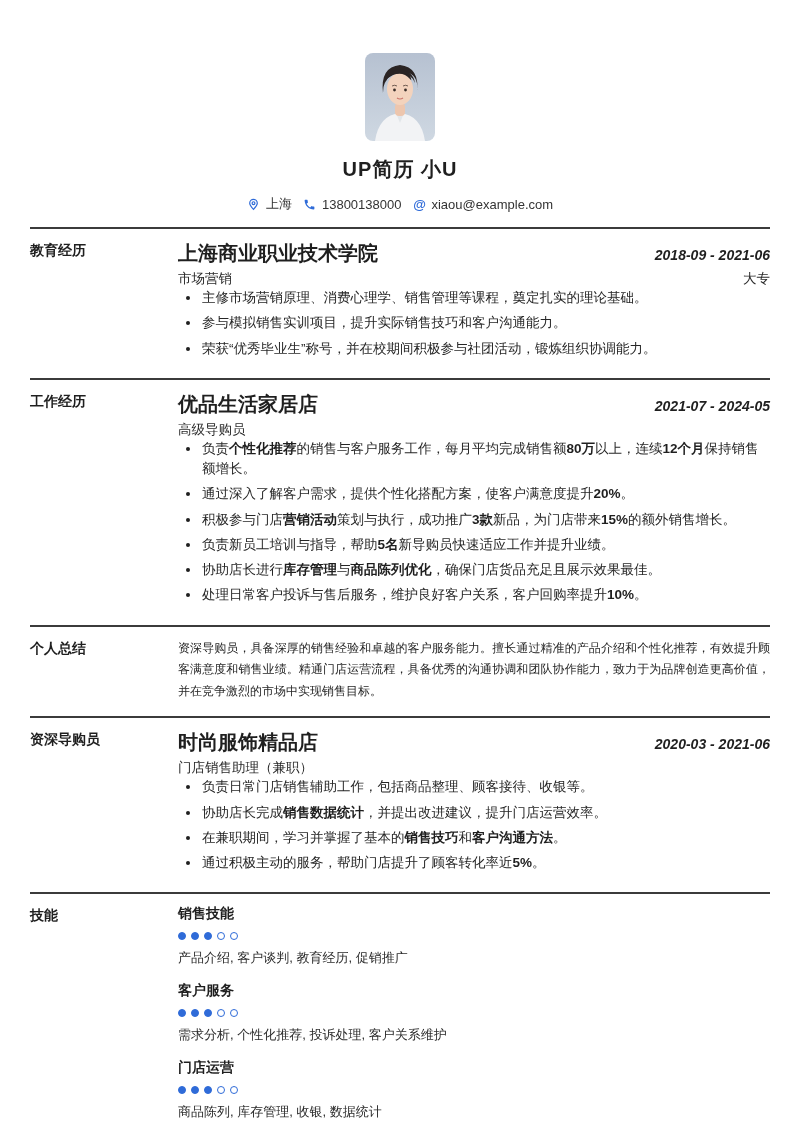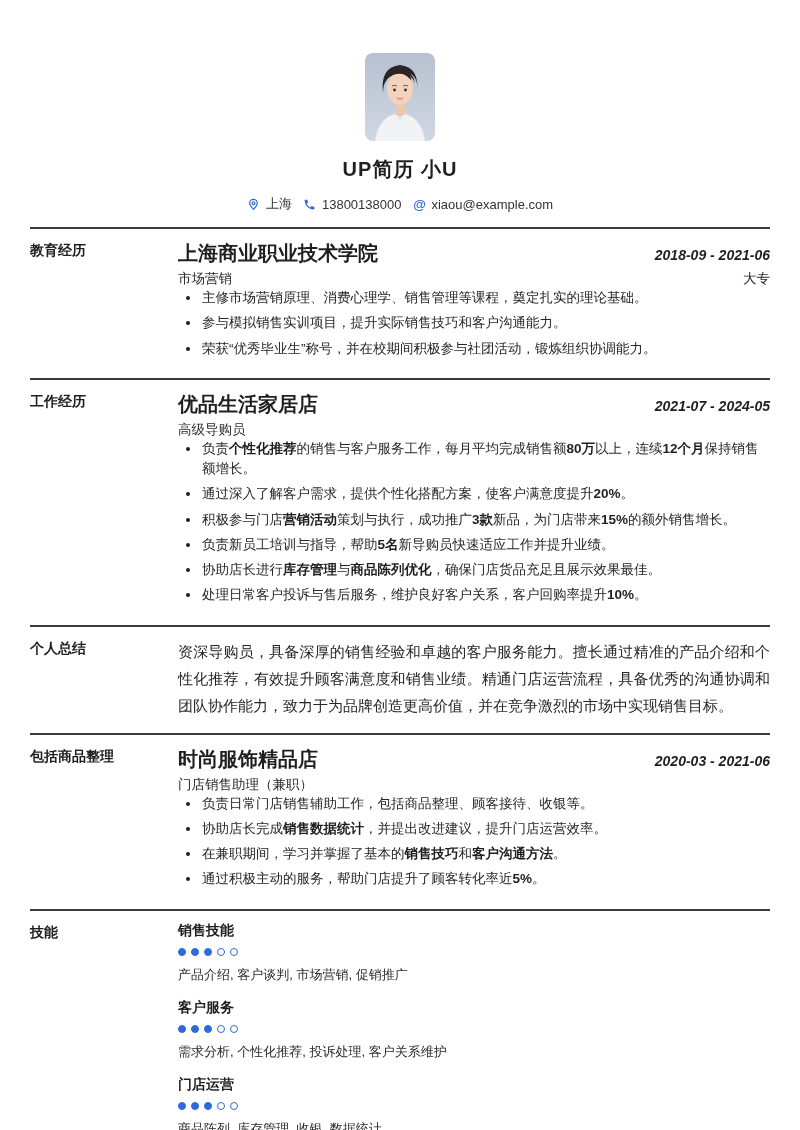--- a/index.html
+++ b/index.html
@@ -27,21 +27,21 @@
   .entry-title { font-size:20px; font-weight:bold; color:#1f1f1f; }
   .entry-date { font-size:14px; font-weight:bold; color:#1f1f1f; white-space:nowrap;font-style:italic; }
   .entry-sub { font-size:13.5px; color:#2b2b2b; margin-top:3px; }
   .entry-sub-right { font-size:13.5px; color:#2b2b2b; }
 
   ul.bullets { list-style:none; }
   ul.bullets li { display:flex; font-size:13.5px; line-height:1.5; margin-bottom:5px; color:#262626; }
   .bdot { flex:0 0 auto; width:4px; height:4px; border-radius:50%; background:#1f1f1f; margin:8px 12px 0 8px; }
   .btext b { font-weight:bold; color:#1f1f1f; }
 
-  .summary-text { font-size:15px; line-height:1.8; color:#262626; text-align:justify; }
+  .summary-text { font-size:12px; line-height:1.8; color:#262626; text-align:justify; }
 
   
   .skill { margin-bottom:15px; }
   .skill:last-child { margin-bottom:4px; }
   .skill-name { font-size:14px; font-weight:bold; color:#1f1f1f; }
   .skill-dots { margin-top:8px; display:flex; gap:5px; align-items:center; height:9px; }
   .dot { width:8px; height:8px; border-radius:50%; border:1.5px solid #2f6bd8; background:#fff; }
   .dot.filled { background:#2f6bd8; }
   .skill-detail { margin-top:9px; font-size:13px; color:#2b2b2b; }
 </style>
@@ -172,21 +172,21 @@
   </div>
 
   <div class="section">
     <div class="sec-label">个人总结</div>
     <div class="sec-body">
       <div class="summary-text">资深导购员，具备深厚的销售经验和卓越的客户服务能力。擅长通过精准的产品介绍和个性化推荐，有效提升顾客满意度和销售业绩。精通门店运营流程，具备优秀的沟通协调和团队协作能力，致力于为品牌创造更高价值，并在竞争激烈的市场中实现销售目标。</div>
     </div>
   </div>
 
   <div class="section">
-    <div class="sec-label">包括商品整理</div>
+    <div class="sec-label">资深导购员</div>
     <div class="sec-body">
       <div class="row">
         <span class="entry-title">时尚服饰精品店</span>
         <span class="entry-date">2020-03 - 2021-06</span>
       </div>
       <div class="row">
         <span class="entry-sub">门店销售助理（兼职）</span>
       </div>
       <ul class="bullets">
         <li>
@@ -214,21 +214,21 @@
     <div class="sec-body">
       <div class="skill">
         <div class="skill-name">销售技能</div>
         <div class="skill-dots">
             <span class="dot filled"></span>
             <span class="dot filled"></span>
             <span class="dot filled"></span>
             <span class="dot"></span>
             <span class="dot"></span>
           </div>
-        <div class="skill-detail">产品介绍, 客户谈判, 市场营销, 促销推广</div>
+        <div class="skill-detail">产品介绍, 客户谈判, 教育经历, 促销推广</div>
       </div>
       <div class="skill">
         <div class="skill-name">客户服务</div>
         <div class="skill-dots">
             <span class="dot filled"></span>
             <span class="dot filled"></span>
             <span class="dot filled"></span>
             <span class="dot"></span>
             <span class="dot"></span>
           </div>

